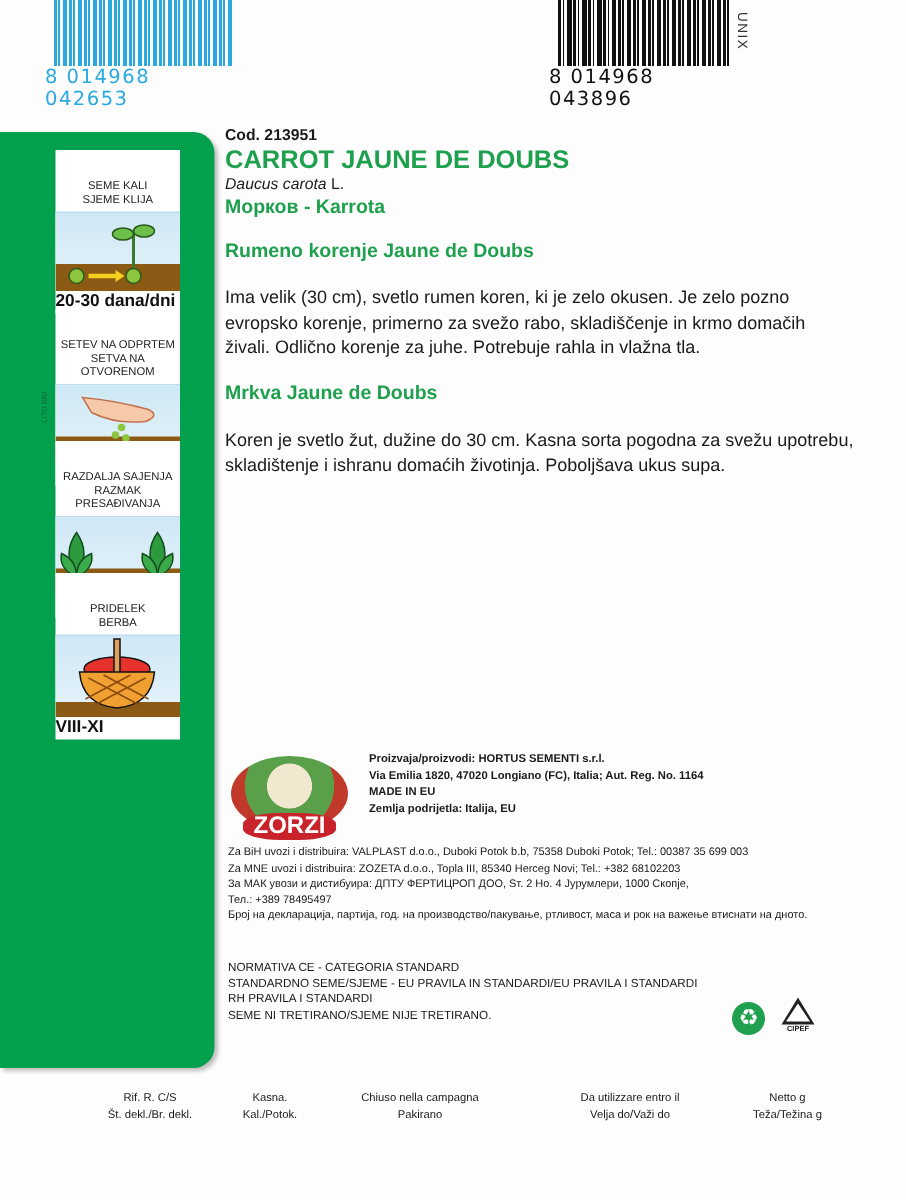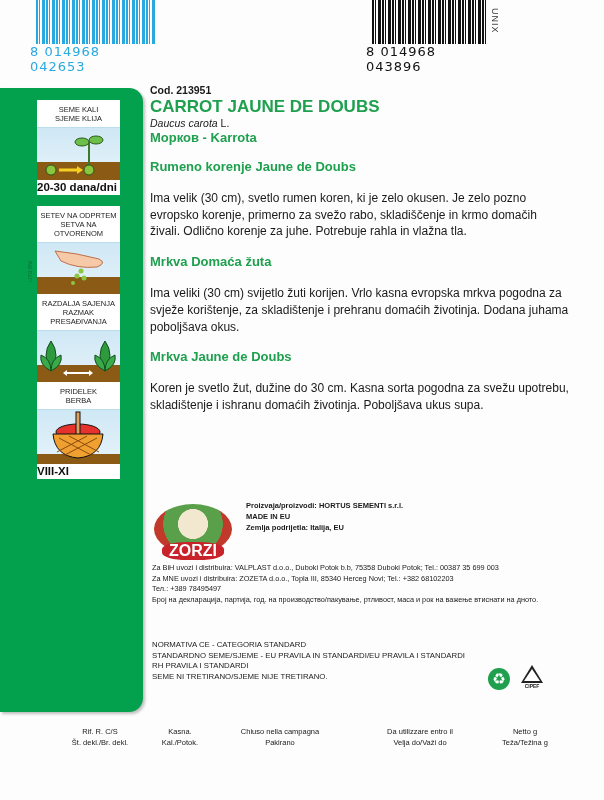--- a/index.html
+++ b/index.html
@@ -12,21 +12,21 @@
   #bc1 { left:28px; width:128px; --c:#29a9e0; }
   #bc1 .num { color:#29a9e0; }
   #bc2 { left:364px; width:122px; --c:#111; }
   #bc2 .num { color:#111; }
   .unix { position:absolute; left:490px; top:8px; font-size:9px; color:#333; writing-mode:vertical-rl; letter-spacing:1px; }
 
   .green-panel { position:absolute; left:0; top:88px; width:143px; height:624px; background:#03a04e;
      border-radius:0 14px 14px 0; box-shadow:2px 2px 3px rgba(0,0,0,0.25); }
   .lito { position:absolute; left:27px; top:173px; font-size:5px; color:#0a6a33; writing-mode:vertical-rl; transform:rotate(180deg); }
   .tile { position:absolute; left:37px; width:83px; background:#fff; }
-  .tile .lbl { font-size:7.5px; text-align:center; line-height:9px; padding:5px 0 4px; color:#222; border-bottom:1px solid #bde; }
+  .tile .lbl { font-size:7.5px; text-align:center; line-height:9px; padding:19px 0 4px; color:#222; border-bottom:1px solid #bde; }
   .tile .pic { height:52px; position:relative; background:linear-gradient(#cfe8f5,#e6f3fa); overflow:hidden; }
   .tile .soil { position:absolute; left:0; right:0; bottom:0; height:18px; background:#8b5a14; }
   .tile .val { font-size:11.5px; font-weight:bold; text-align:left; padding:1px 0 2px; color:#111; }
 
   .content { position:absolute; left:150px; top:84px; width:440px; }
   .cod { font-size:10.5px; font-weight:bold; }
   .title { font-size:17px; font-weight:bold; color:#1ea04e; line-height:19px; margin-top:1px; }
   .latin { font-size:10.5px; margin-top:1px; }
   .latin i { font-style:italic; }
   .subtitle { font-size:13px; font-weight:bold; color:#1ea04e; margin-top:1px; }
@@ -137,44 +137,42 @@
   <div class="cod">Cod. 213951</div>
   <div class="title">CARROT JAUNE DE DOUBS</div>
   <div class="latin"><i>Daucus carota</i><span> L.</span></div>
   <div class="subtitle">Морков - Karrota</div>
 
   <div class="sec">
     <h3>Rumeno korenje Jaune de Doubs</h3>
     <p>Ima velik (30 cm), svetlo rumen koren, ki je zelo okusen. Je zelo pozno evropsko korenje, primerno za svežo rabo, skladiščenje in krmo domačih živali. Odlično korenje za juhe. Potrebuje rahla in vlažna tla.</p>
   </div>
   <div class="sec">
-    <h3>Mrkva Domaća žuta</h3>
-    <p>Ima veliki (30 cm) svijetlo žuti korijen. Vrlo kasna evropska mrkva pogodna za svježe korištenje, za skladištenje i prehranu domaćih životinja. Dodana juhama poboljšava okus.</p>
-  </div>
-  <div class="sec">
     <h3>Mrkva Jaune de Doubs</h3>
     <p>Koren je svetlo žut, dužine do 30 cm. Kasna sorta pogodna za svežu upotrebu, skladištenje i ishranu domaćih životinja. Poboljšava ukus supa.</p>
   </div>
 </div>
 
 <div class="producer">
   <div class="logo">
     <div class="oval"></div>
     <div class="zorzi">ZORZI</div>
   </div>
   <div class="prod-text">
     <div class="bold">Proizvaja/proizvodi: HORTUS SEMENTI s.r.l.</div>
+    <div class="bold">Via Emilia 1820, 47020 Longiano (FC), Italia; Aut. Reg. No. 1164</div>
     <div class="bold">MADE IN EU</div>
     <div class="bold">Zemlja podrijetla: Italija, EU</div>
   </div>
 </div>
 
 <div class="distrib">
   <div>Za BiH uvozi i distribuira: VALPLAST d.o.o., Duboki Potok b.b, 75358 Duboki Potok; Tel.: 00387 35 699 003</div>
   <div>Za MNE uvozi i distribuira: ZOZETA d.o.o., Topla III, 85340 Herceg Novi; Tel.: +382 68102203</div>
+  <div>За МАК увози и дистибуира: ДПТУ ФЕРТИЦРОП ДОО, Sт. 2 Но. 4 Јурумлери, 1000 Скопје,</div>
   <div>Тел.:  +389 78495497</div>
   <div>Број на декларација, партија, год. на производство/пакување, ртливост, маса и рок на важење втиснати на дното.</div>
 </div>
 
 <div class="normativa">
   <div>NORMATIVA CE - CATEGORIA STANDARD</div>
   <div>STANDARDNO SEME/SJEME - EU PRAVILA IN STANDARDI/EU PRAVILA I STANDARDI</div>
   <div>RH PRAVILA I STANDARDI</div>
   <div>SEME NI TRETIRANO/SJEME NIJE TRETIRANO.</div>
 </div>

